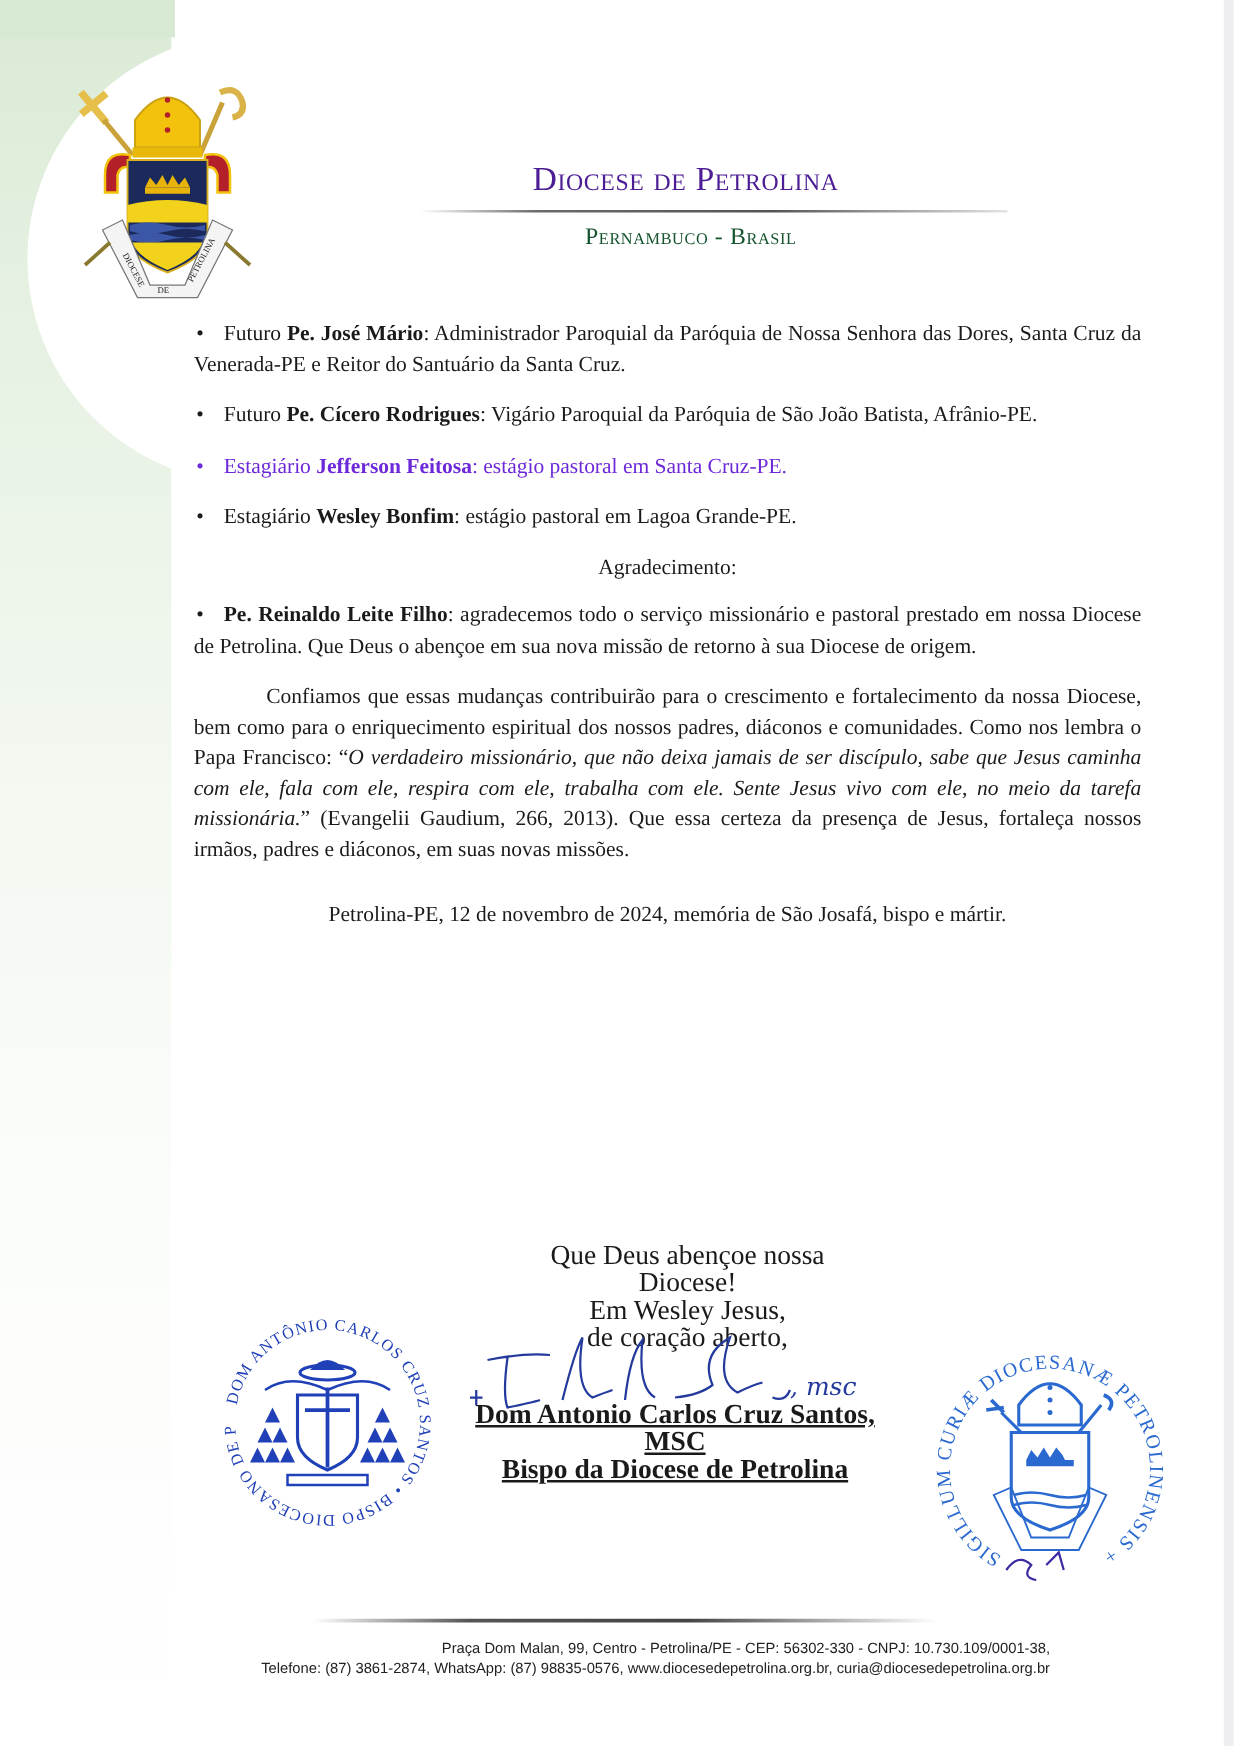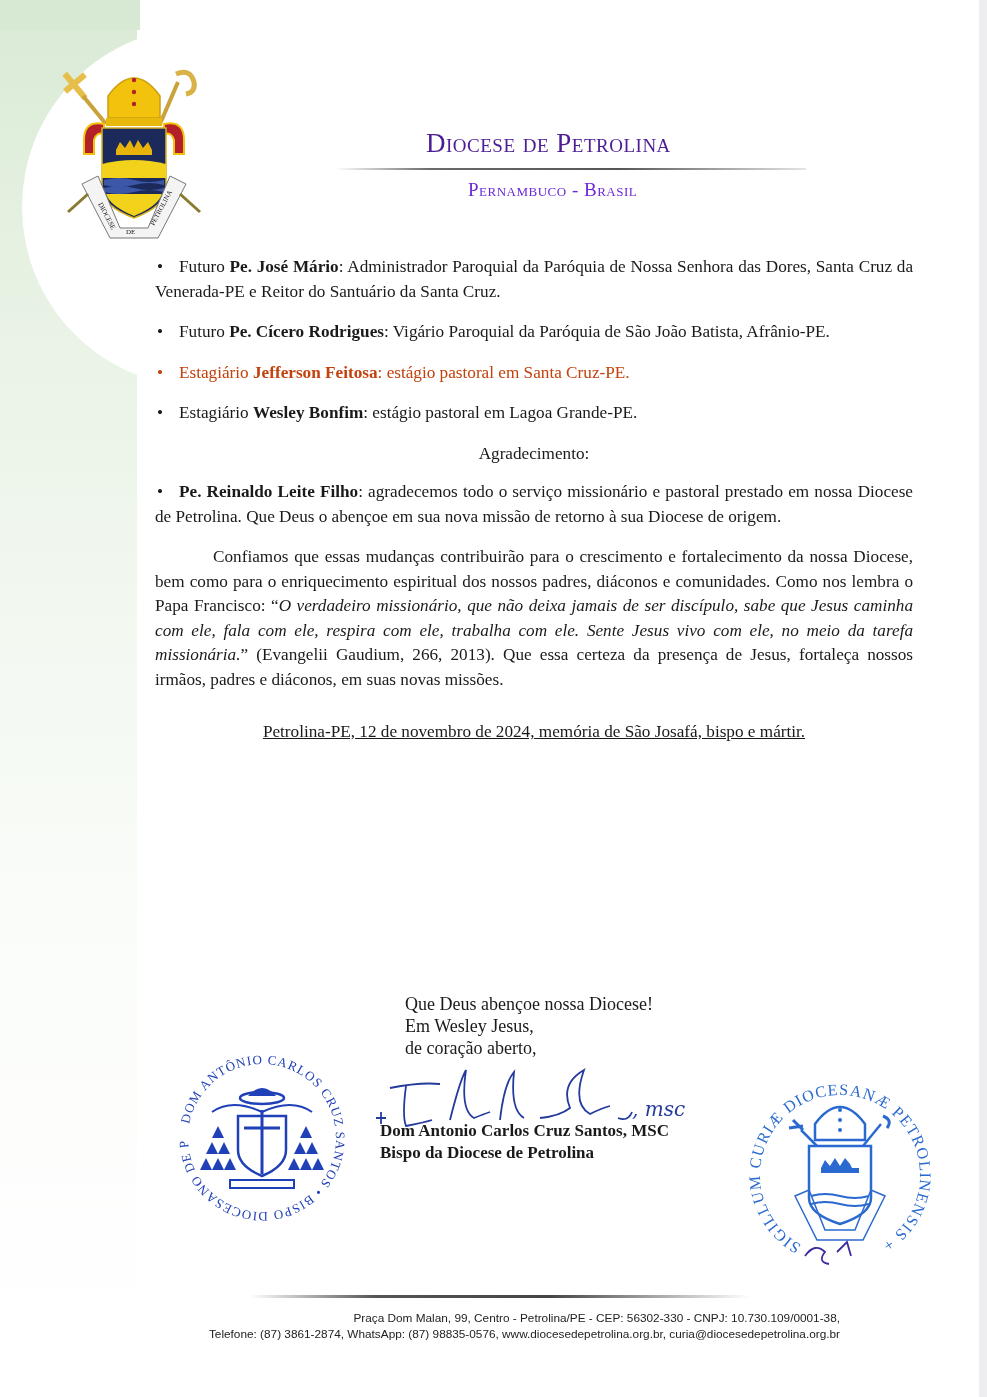--- a/index.html
+++ b/index.html
@@ -28,39 +28,39 @@
   .header-title {
     position: absolute; left: 426px; top: 128px;
     font-size: 27px; letter-spacing: 0.5px; font-variant: small-caps; color: #4c1d95;
   }
   .header-rule {
     position: absolute; left: 336px; top: 168px; width: 470px; height: 2px;
     background: linear-gradient(90deg, rgba(80,80,80,0) 0%, #6a6a6a 20%, #555 60%, rgba(120,120,120,0.2) 100%);
   }
   .header-sub {
     position: absolute; left: 468px; top: 179px;
-    font-size: 19px; font-variant: small-caps; color: #6d28d9; letter-spacing: 0.5px;
+    font-size: 19px; font-variant: small-caps; color: #14532d; letter-spacing: 0.5px;
   }
   .content {
     position: absolute; left: 155px; top: 255px; width: 758px;
     font-size: 17.2px; line-height: 24.5px; text-align: justify;
   }
   .item { margin: 0 0 16px 0; }
   .item .bullet { display: inline-block; width: 10px; margin-right: 14px; text-align: center; }
-  .item.faded { color: #c2410c; }
+  .item.faded { color: #6d28d9; }
   .section-heading { text-align: center; font-weight: normal; margin: 6px 0 14px 0; }
   .para { text-indent: 58px; margin: 10px 0 22px 0; }
-  .date-line { text-align: center; margin: 28px 0 0 0; text-decoration: underline; }
+  .date-line { text-align: center; margin: 28px 0 0 0; }
   .closing {
-    position: absolute; left: 405px; top: 993px; width: 290px; text-align: left;
-    font-size: 18px; line-height: 22px;
+    position: absolute; left: 405px; top: 993px; width: 290px; text-align: center;
+    font-size: 22px; line-height: 22px;
   }
   .signer {
-    position: absolute; left: 380px; top: 1120px; width: 320px; 
-    font-size: 17px; line-height: 22px; font-weight: bold;
+    position: absolute; left: 380px; top: 1120px; width: 320px; text-align: center;
+    font-size: 22px; line-height: 22px; font-weight: bold; text-decoration: underline;
   }
   .signature { position: absolute; left: 370px; top: 1060px; width: 340px; height: 70px; }
   .seal-left { position: absolute; left: 172px; top: 1048px; width: 180px; height: 180px; }
   .seal-right { position: absolute; left: 745px; top: 1080px; width: 190px; height: 190px; }
   .footer-rule {
     position: absolute; left: 250px; top: 1295px; width: 500px; height: 3px;
     background: linear-gradient(90deg, rgba(90,90,90,0) 0%, #555 25%, #444 60%, rgba(120,120,120,0) 100%);
   }
   .footer {
     position: absolute; left: 140px; top: 1310px; width: 700px; text-align: right;

